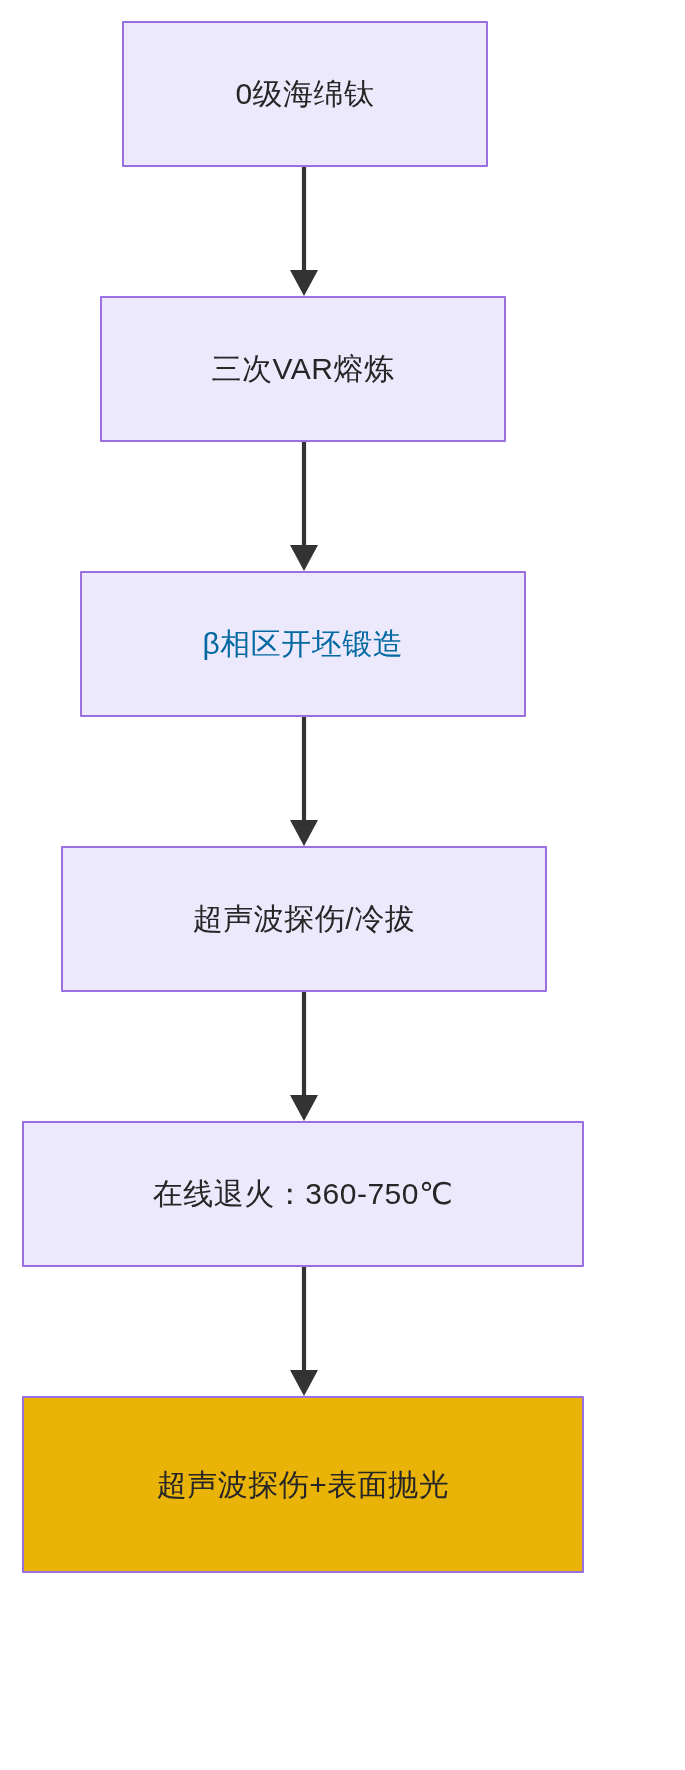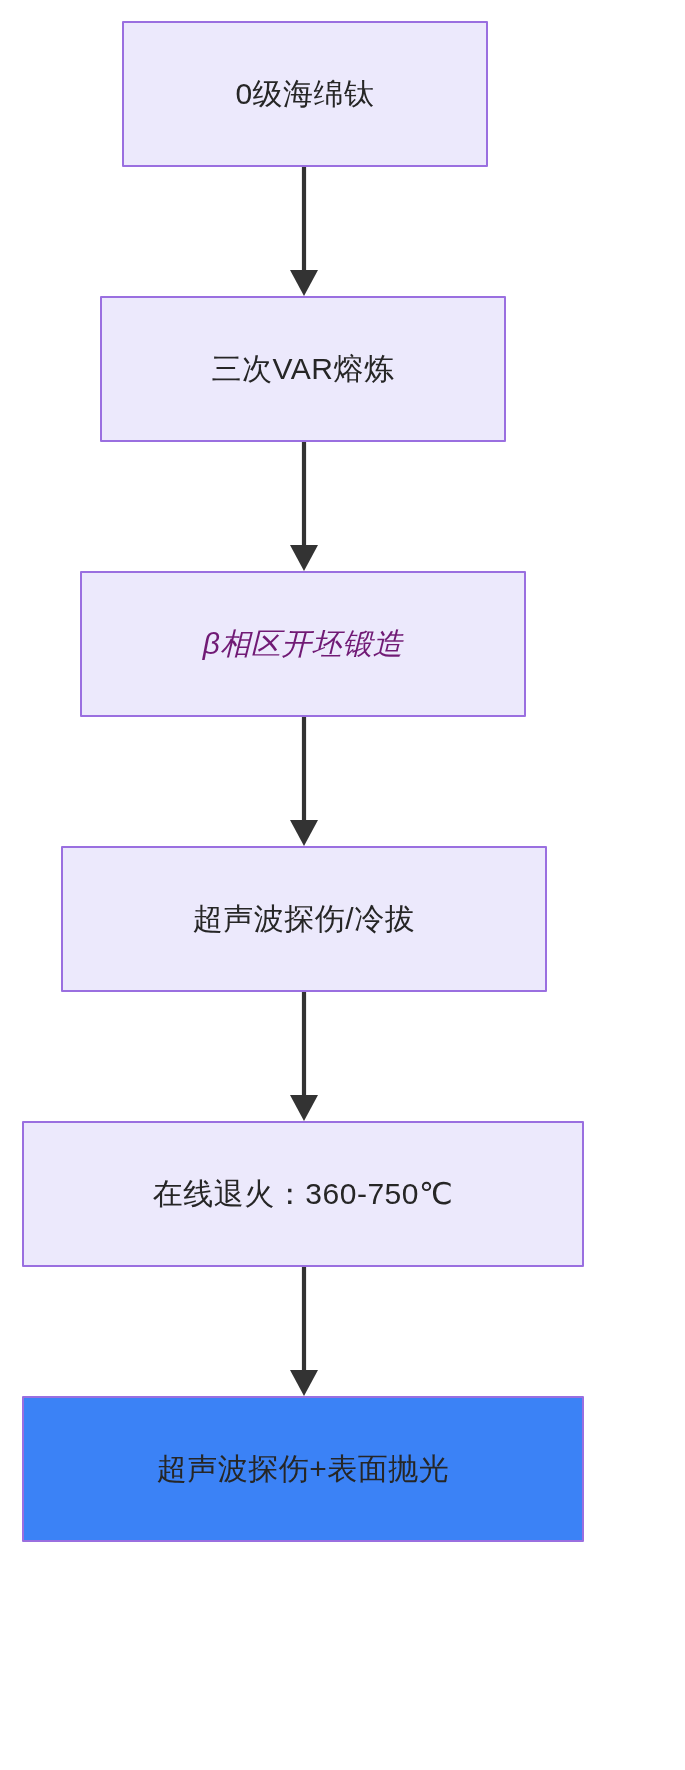--- a/index.html
+++ b/index.html
@@ -84,25 +84,25 @@
       </g>
     </svg>
   <div id="node-layer">
       <div class="node" style="left: 122px; top: 21px; width: 366px; height: 146px; background: rgb(236, 233, 252); border-color: rgb(154, 111, 224);">
         <span class="node-label" style="color: rgb(38, 38, 38);">0级海绵钛</span>
       </div>
       <div class="node" style="left: 100px; top: 296px; width: 406px; height: 146px; background: rgb(236, 233, 252); border-color: rgb(154, 111, 224);">
         <span class="node-label" style="color: rgb(38, 38, 38);">三次VAR熔炼</span>
       </div>
       <div class="node" style="left: 80px; top: 571px; width: 446px; height: 146px; background: rgb(236, 233, 252); border-color: rgb(154, 111, 224);">
-        <span class="node-label" style="color: #701a75; font-style: italic;">β相区开坯锻造</span>
+        <span class="node-label" style="color: #0369a1;">β相区开坯锻造</span>
       </div>
       <div class="node" style="left: 61px; top: 846px; width: 486px; height: 146px; background: rgb(236, 233, 252); border-color: rgb(154, 111, 224);">
         <span class="node-label" style="color: rgb(38, 38, 38);">超声波探伤/冷拔</span>
       </div>
       <div class="node" style="left: 22px; top: 1121px; width: 562px; height: 146px; background: rgb(236, 233, 252); border-color: rgb(154, 111, 224);">
         <span class="node-label" style="color: rgb(38, 38, 38);">在线退火：360-750℃</span>
       </div>
-      <div class="node" style="left: 22px; top: 1396px; width: 562px; height: 146px; background: #3b82f6; border-color: rgb(154, 111, 224);">
+      <div class="node" style="left: 22px; top: 1396px; width: 562px; height: 177px; background: #eab308; border-color: rgb(154, 111, 224);">
         <span class="node-label" style="color: rgb(38, 38, 38);">超声波探伤+表面抛光</span>
       </div>
     </div>
 </div>
 
 </body></html>

